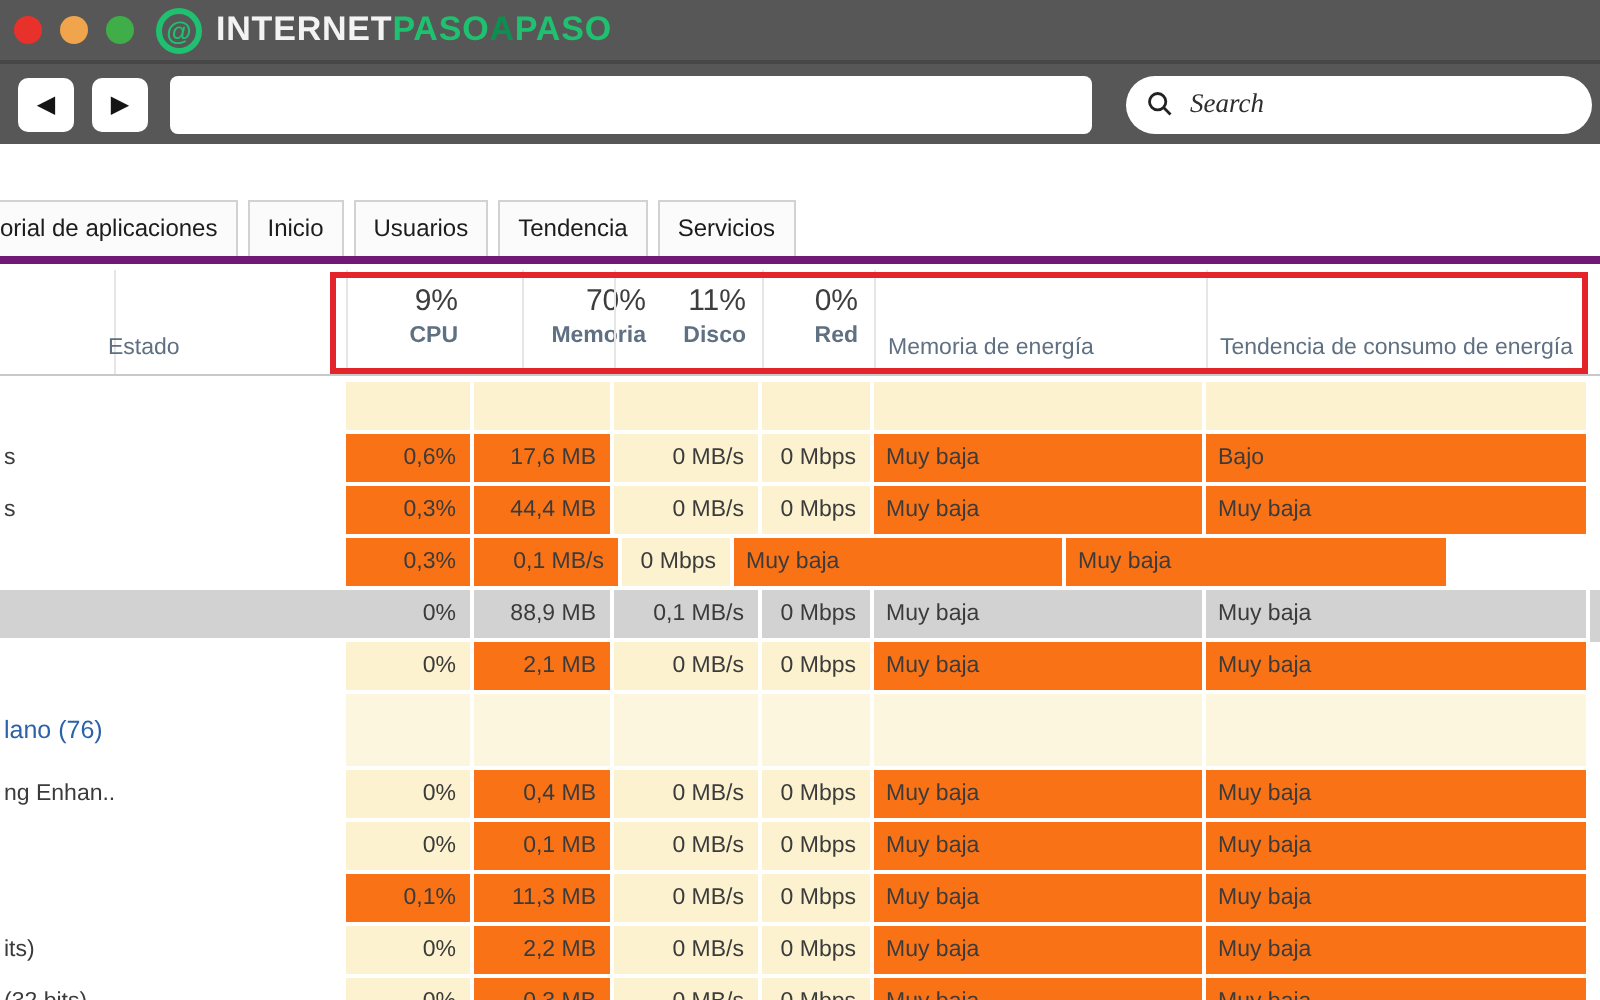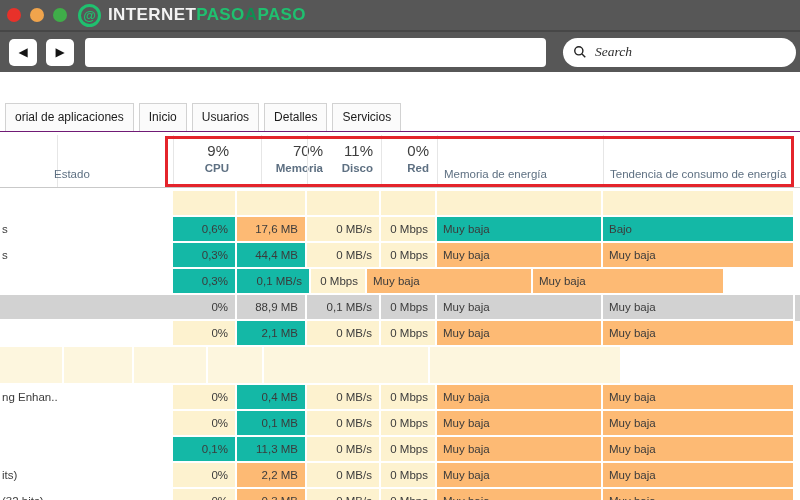--- a/index.html
+++ b/index.html
@@ -29,21 +29,21 @@
   .searchbox{margin-left:17px;width:233px;height:29px;background:#fff;border-radius:15px;
              display:flex;align-items:center;padding:0 10px;box-sizing:border-box;}
   .search-input{border:none;outline:none;flex:1;min-width:0;background:transparent;margin-left:6px;
                 font-family:Liberation Serif, serif;font-style:italic;font-size:13.5px;color:#222;}
   .search-input::placeholder{color:#2e2e2e;opacity:1;}
 
   
   .content{position:absolute;top:72px;left:0;right:0;bottom:0;background:#fff;}
 
   .tabbar{position:absolute;top:31px;left:0;right:0;height:29px;box-sizing:border-box;
-          border-bottom:1px solid #701a75;display:flex;align-items:flex-end;padding-left:15px;}
+          border-bottom:4px solid #701a75;display:flex;align-items:flex-end;}
   .tab{height:28px;line-height:26px;padding:0 9px;border:1px solid #d2d2d2;border-bottom:none;
        background:#fbfbfb;font-size:12px;color:#1c1c1c;margin-left:5px;box-sizing:border-box;
        white-space:nowrap;}
   .tab.clipped{margin-left:-10px;}
 
   .tm-header{position:absolute;top:60px;left:0;right:0;height:56px;box-sizing:border-box;
              border-bottom:1px solid #c9c9c9;background:#fff;}
   .estado-div{position:absolute;left:57px;top:3px;bottom:0;border-left:1px solid #e6e6e6;}
   .estado-label{position:absolute;left:54px;bottom:7px;font-size:11.5px;color:#5e7082;}
   .hcol{position:absolute;top:3px;bottom:0;border-left:1px solid #e6e6e6;box-sizing:border-box;}
@@ -61,22 +61,22 @@
   .cell{box-sizing:border-box;display:flex;align-items:center;border-right:2px solid #fff;
         border-bottom:2px solid #fff;font-size:11.5px;color:#3b3b3b;overflow:hidden;white-space:nowrap;}
   .col-name{width:57px;padding-left:2px;border-right:none;}
   .col-estado{width:116px;border-right:none;}
   .col-cpu{width:64px;justify-content:flex-end;padding-right:7px;}
   .col-mem{width:70px;justify-content:flex-end;padding-right:7px;}
   .col-disk{width:74px;justify-content:flex-end;padding-right:7px;}
   .col-net{width:56px;justify-content:flex-end;padding-right:7px;}
   .col-power{width:166px;padding-left:6px;}
   .col-trend{width:192px;padding-left:6px;}
-  .t0{background:#fdf6de;} .t1{background:#fdf2cf;} .t2{background:#fdba74;}
-  .t3{background:#14b8a6;} .t4{background:#f7c85f;}
+  .t0{background:#fdf6de;} .t1{background:#fdf2cf;} .t2{background:#f97316;}
+  .t3{background:#f97316;} .t4{background:#f7c85f;}
   .trow.selected{background:#d2d2d2;}
   .trow.selected .cell{background:transparent !important;}
   .group-row .col-name{width:173px;color:#2b63a8;font-size:12.5px;}
 </style>
 </head>
 <body>
 
 <div class="stage">
 
   <div class="titlebar">
@@ -103,21 +103,21 @@
       <input class="search-input" type="text" placeholder="Search" style="">
     </div>
   </div>
 
   <div class="content">
 
     <div class="tabbar" id="tabbar">
         <div class="tab clipped">orial de aplicaciones</div>
         <div class="tab">Inicio</div>
         <div class="tab">Usuarios</div>
-        <div class="tab">Detalles</div>
+        <div class="tab">Tendencia</div>
         <div class="tab">Servicios</div>
       </div>
 
     <div class="tm-header">
       <div class="estado-div"></div>
       <span class="estado-label">Estado</span>
       <div id="usage-columns">
           <div class="hcol c0 num">
             <span class="hval">9%</span>
             <span class="hlabel">CPU</span>
@@ -198,20 +198,21 @@
           <div class="cell col-name"></div>
           <div class="cell col-estado"></div>
           <div class="cell col-cpu t1">0%</div>
           <div class="cell col-mem t3">2,1 MB</div>
           <div class="cell col-disk t1">0 MB/s</div>
           <div class="cell col-net t1">0 Mbps</div>
           <div class="cell col-power t2">Muy baja</div>
           <div class="cell col-trend t2">Muy baja</div>
         </div>
         <div class="trow group-row">
+          <div class="cell col-name">lano (76)</div>
           <div class="cell col-cpu t0"></div>
           <div class="cell col-mem t0"></div>
           <div class="cell col-disk t0"></div>
           <div class="cell col-net t0"></div>
           <div class="cell col-power t0"></div>
           <div class="cell col-trend t0"></div>
         </div>
         <div class="trow">
           <div class="cell col-name">ng Enhan...</div>
           <div class="cell col-estado"></div>

